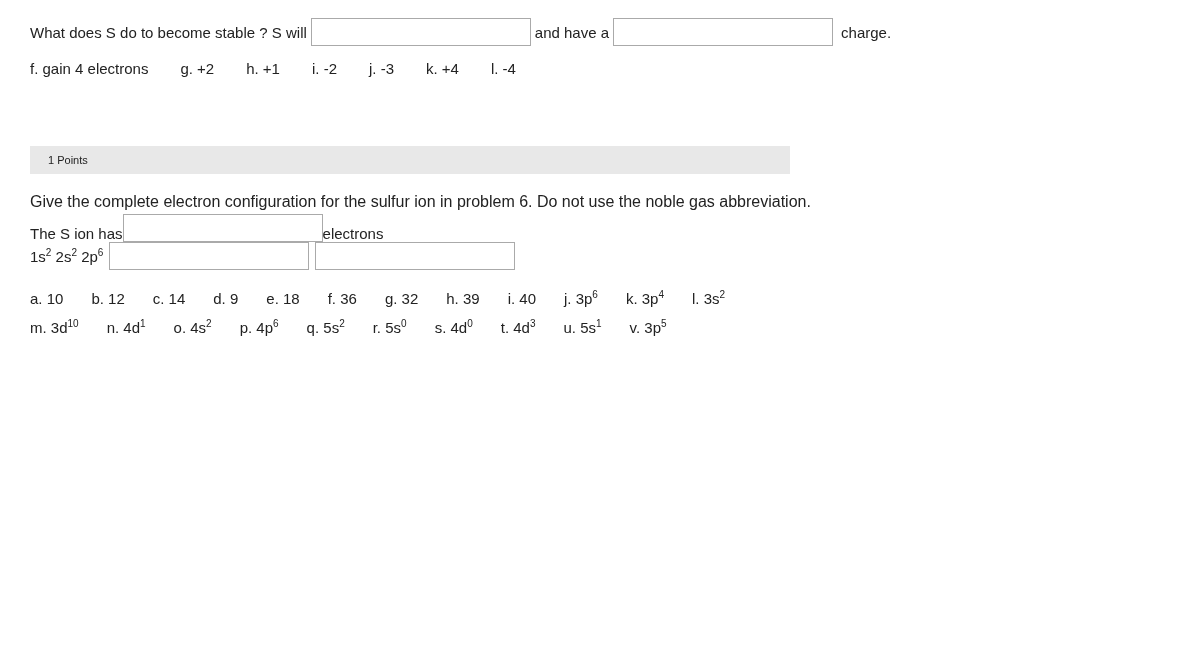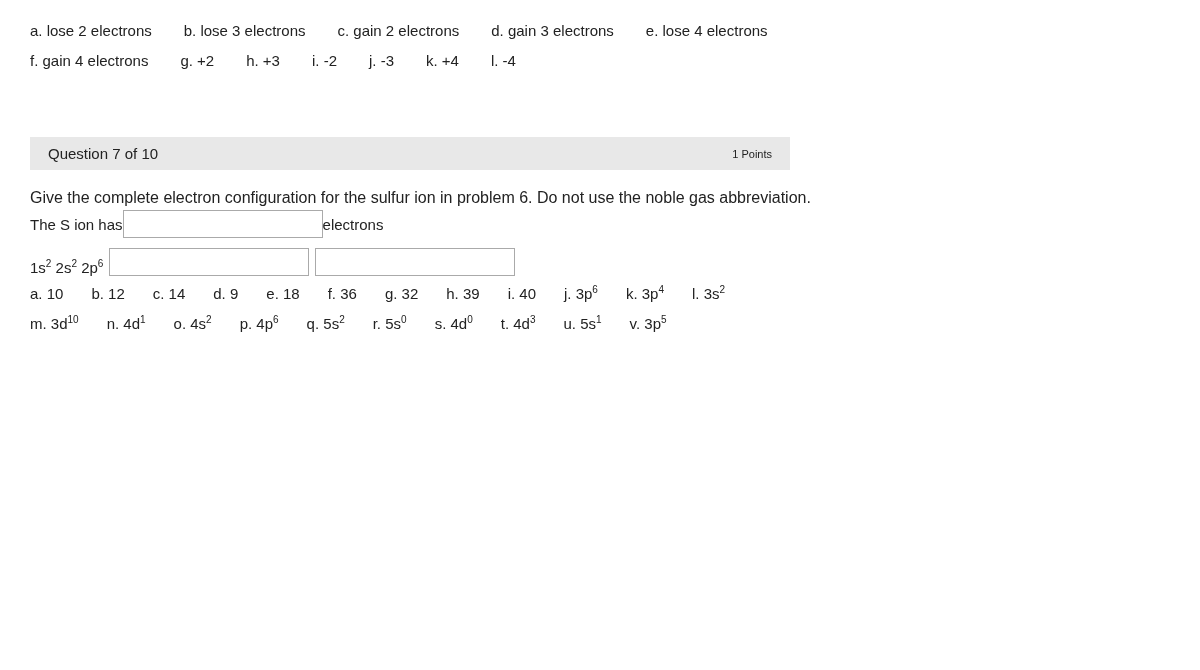--- a/index.html
+++ b/index.html
@@ -60,29 +60,28 @@
     }
     .question-header .qpts {
       font-size: 11px;
     }
     .q7-prompt {
       font-size: 16px;
       line-height: 1.5;
     }
     .q7-ion-line {
       display: flex;
-      align-items: center;
-      margin-bottom: 10px;
+      align-items: flex-end;
       font-size: 15px;
     }
     .q7-config-line {
       display: flex;
-      align-items: flex-end;
+      align-items: center;
       gap: 6px;
-      margin-bottom: 5px;
+      margin-bottom: 16px;
       font-size: 15px;
     }
     .q7-config-line .text-input {
       border: 1px solid #aaa;
       height: 28px;
       outline: none;
       background: #fff;
       font-size: 15px;
       padding: 0 4px;
       width: 200px;
@@ -108,43 +107,42 @@
       margin-right: 28px;
       white-space: nowrap;
     }
     sup { font-size: 10px; vertical-align: super; }
     .charge-text { margin-left: 4px; }
   </style>
 </head>
 <body>
 
 <div class="question-block">
+  <div class="q6-line">
+    <span>What does S do to become stable ?  S will</span>
+    <input class="text-input input-long" type="text" style="">
+    <span>and have a</span>
+    <input class="text-input input-medium" type="text" style="">
+    <span class="charge-text">charge.</span>
+  </div>
 
-  <div class="options-row">
-    <span class="option-item">a.  lose 2 electrons</span>
-    <span class="option-item">b.  lose 3 electrons</span>
-    <span class="option-item">c.  gain 2 electrons</span>
-    <span class="option-item">d.  gain 3 electrons</span>
-    <span class="option-item">e.  lose 4 electrons</span>
-  </div>
   <div class="options-row">
     <span class="option-item">f.  gain 4 electrons</span>
     <span class="option-item">g.  +2</span>
-    <span class="option-item">h.  +3</span>
+    <span class="option-item">h.  +1</span>
     <span class="option-item">i.  -2</span>
     <span class="option-item">j.  -3</span>
     <span class="option-item">k.  +4</span>
     <span class="option-item">l.  -4</span>
   </div>
 </div>
 
 <div style="height: 60px;"></div>
 
 <div class="question-header">
-  <span class="qnum">Question 7 of 10</span>
   <span class="qpts">1 Points</span>
 </div>
 
 <div class="q7-prompt">Give the complete electron configuration for the sulfur ion in problem 6.  Do not use the noble gas abbreviation.</div>
 
 <div class="q7-ion-line">
   <span>The S ion has</span>
   <input class="text-input" type="text" style="">
   <span>electrons</span>
 </div>

